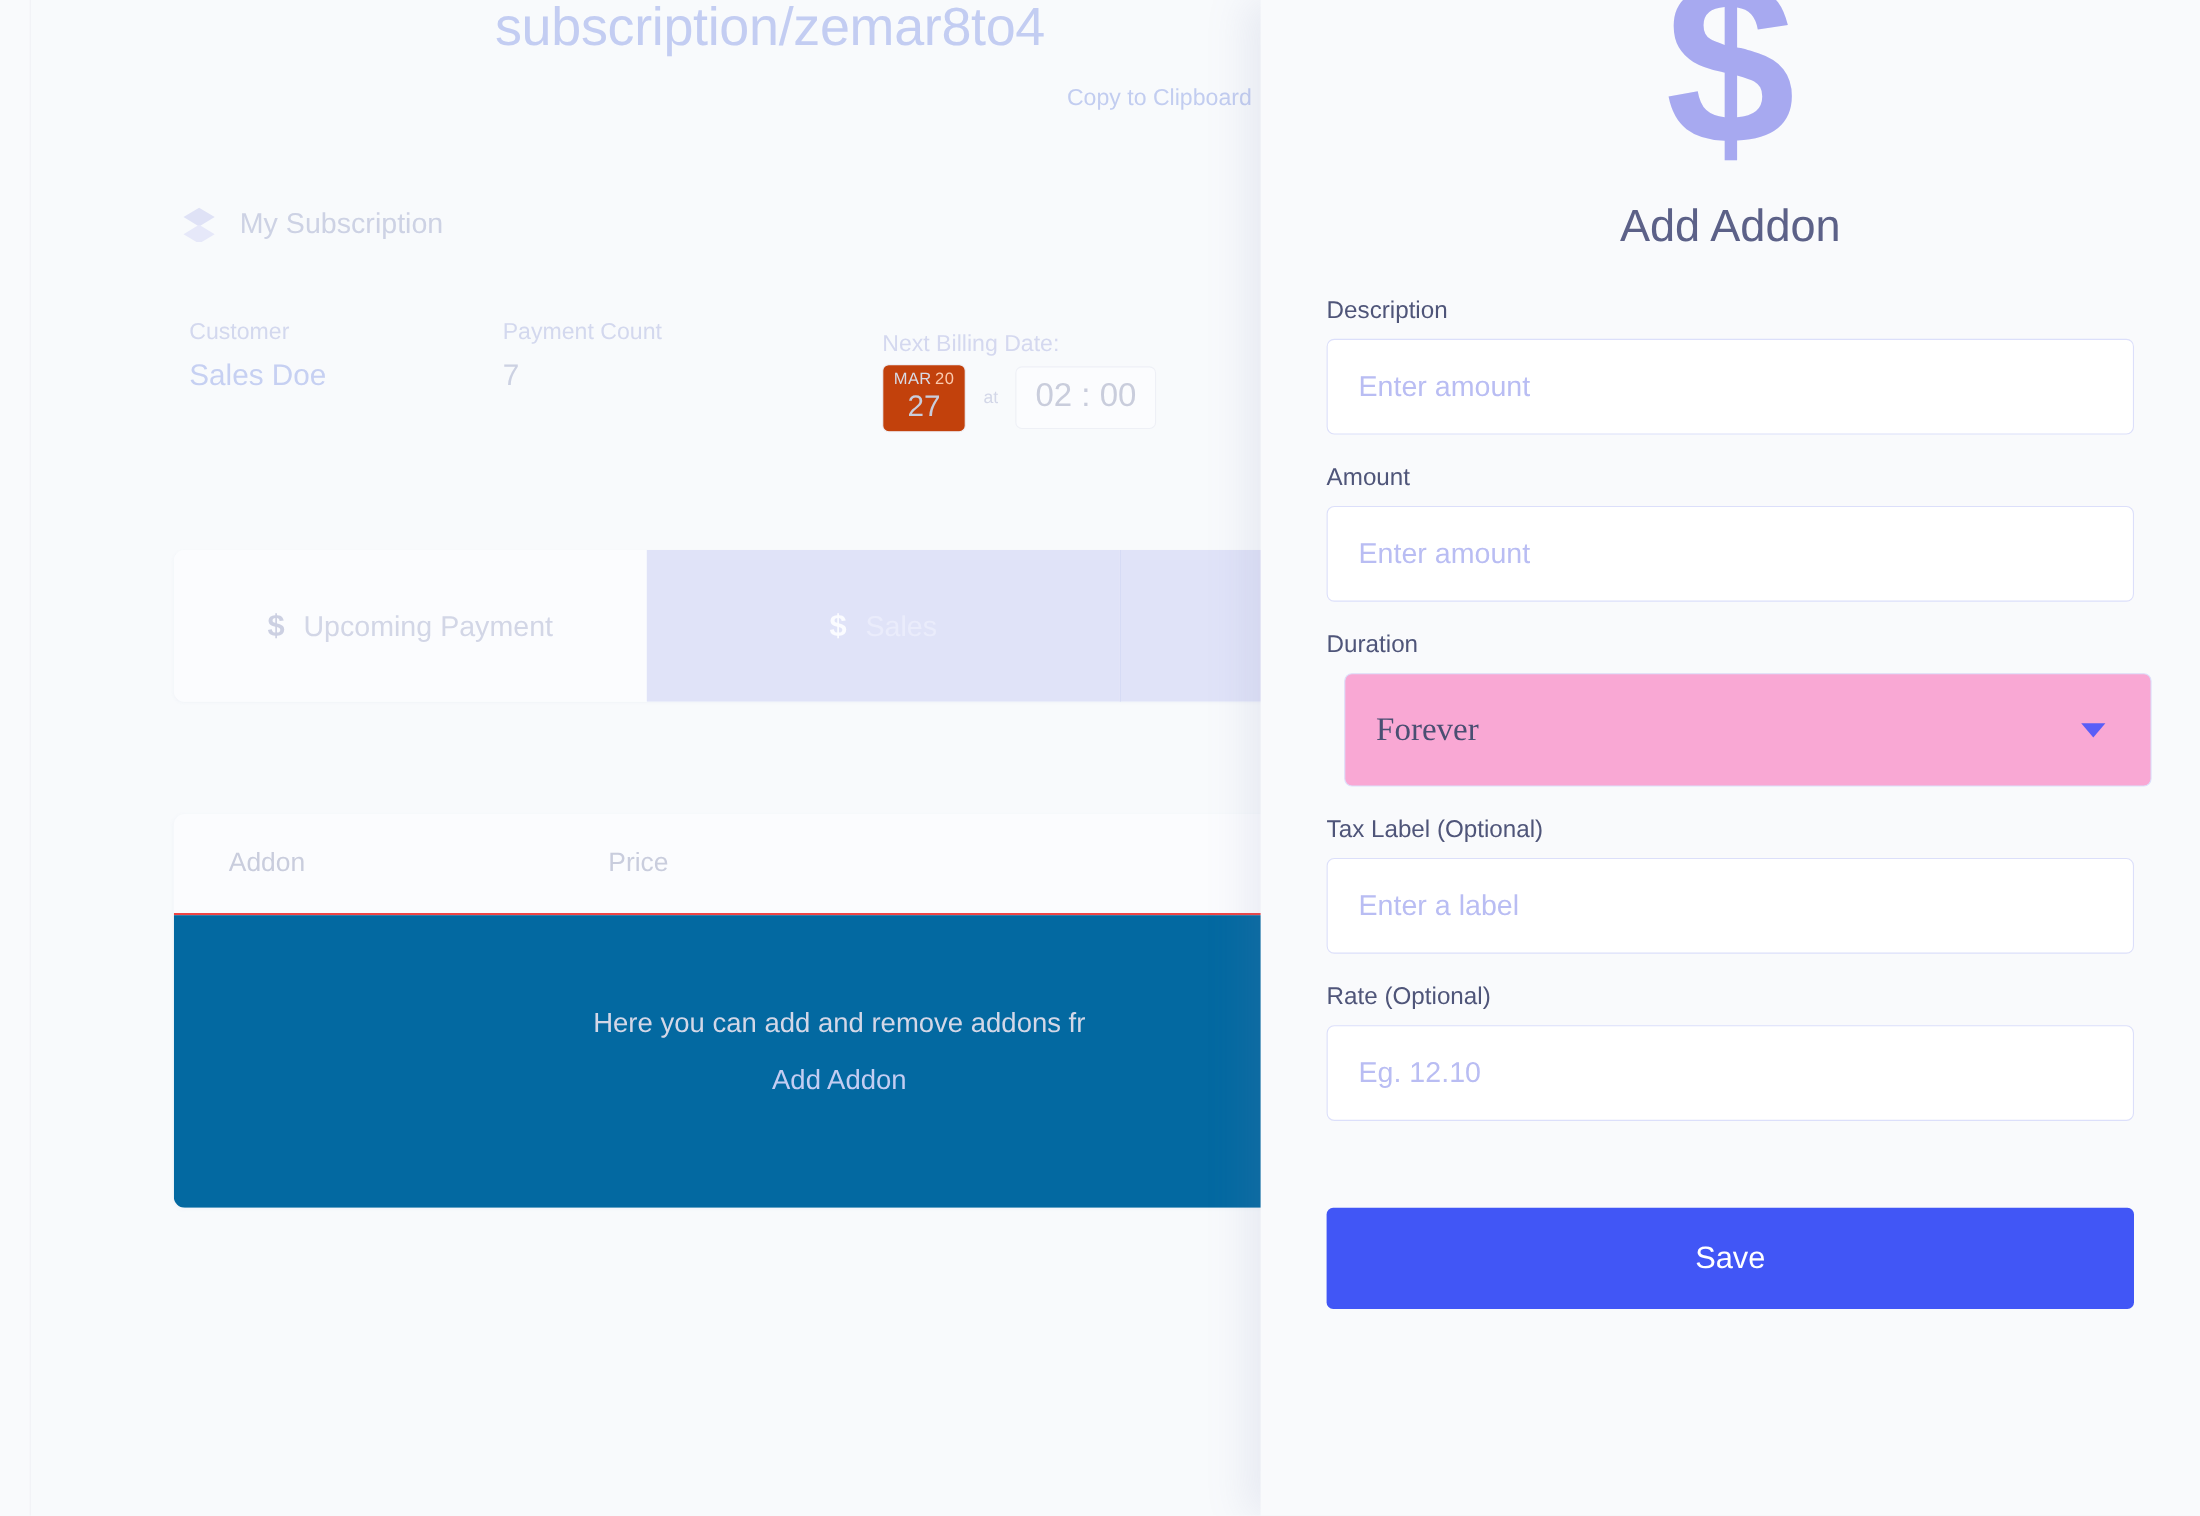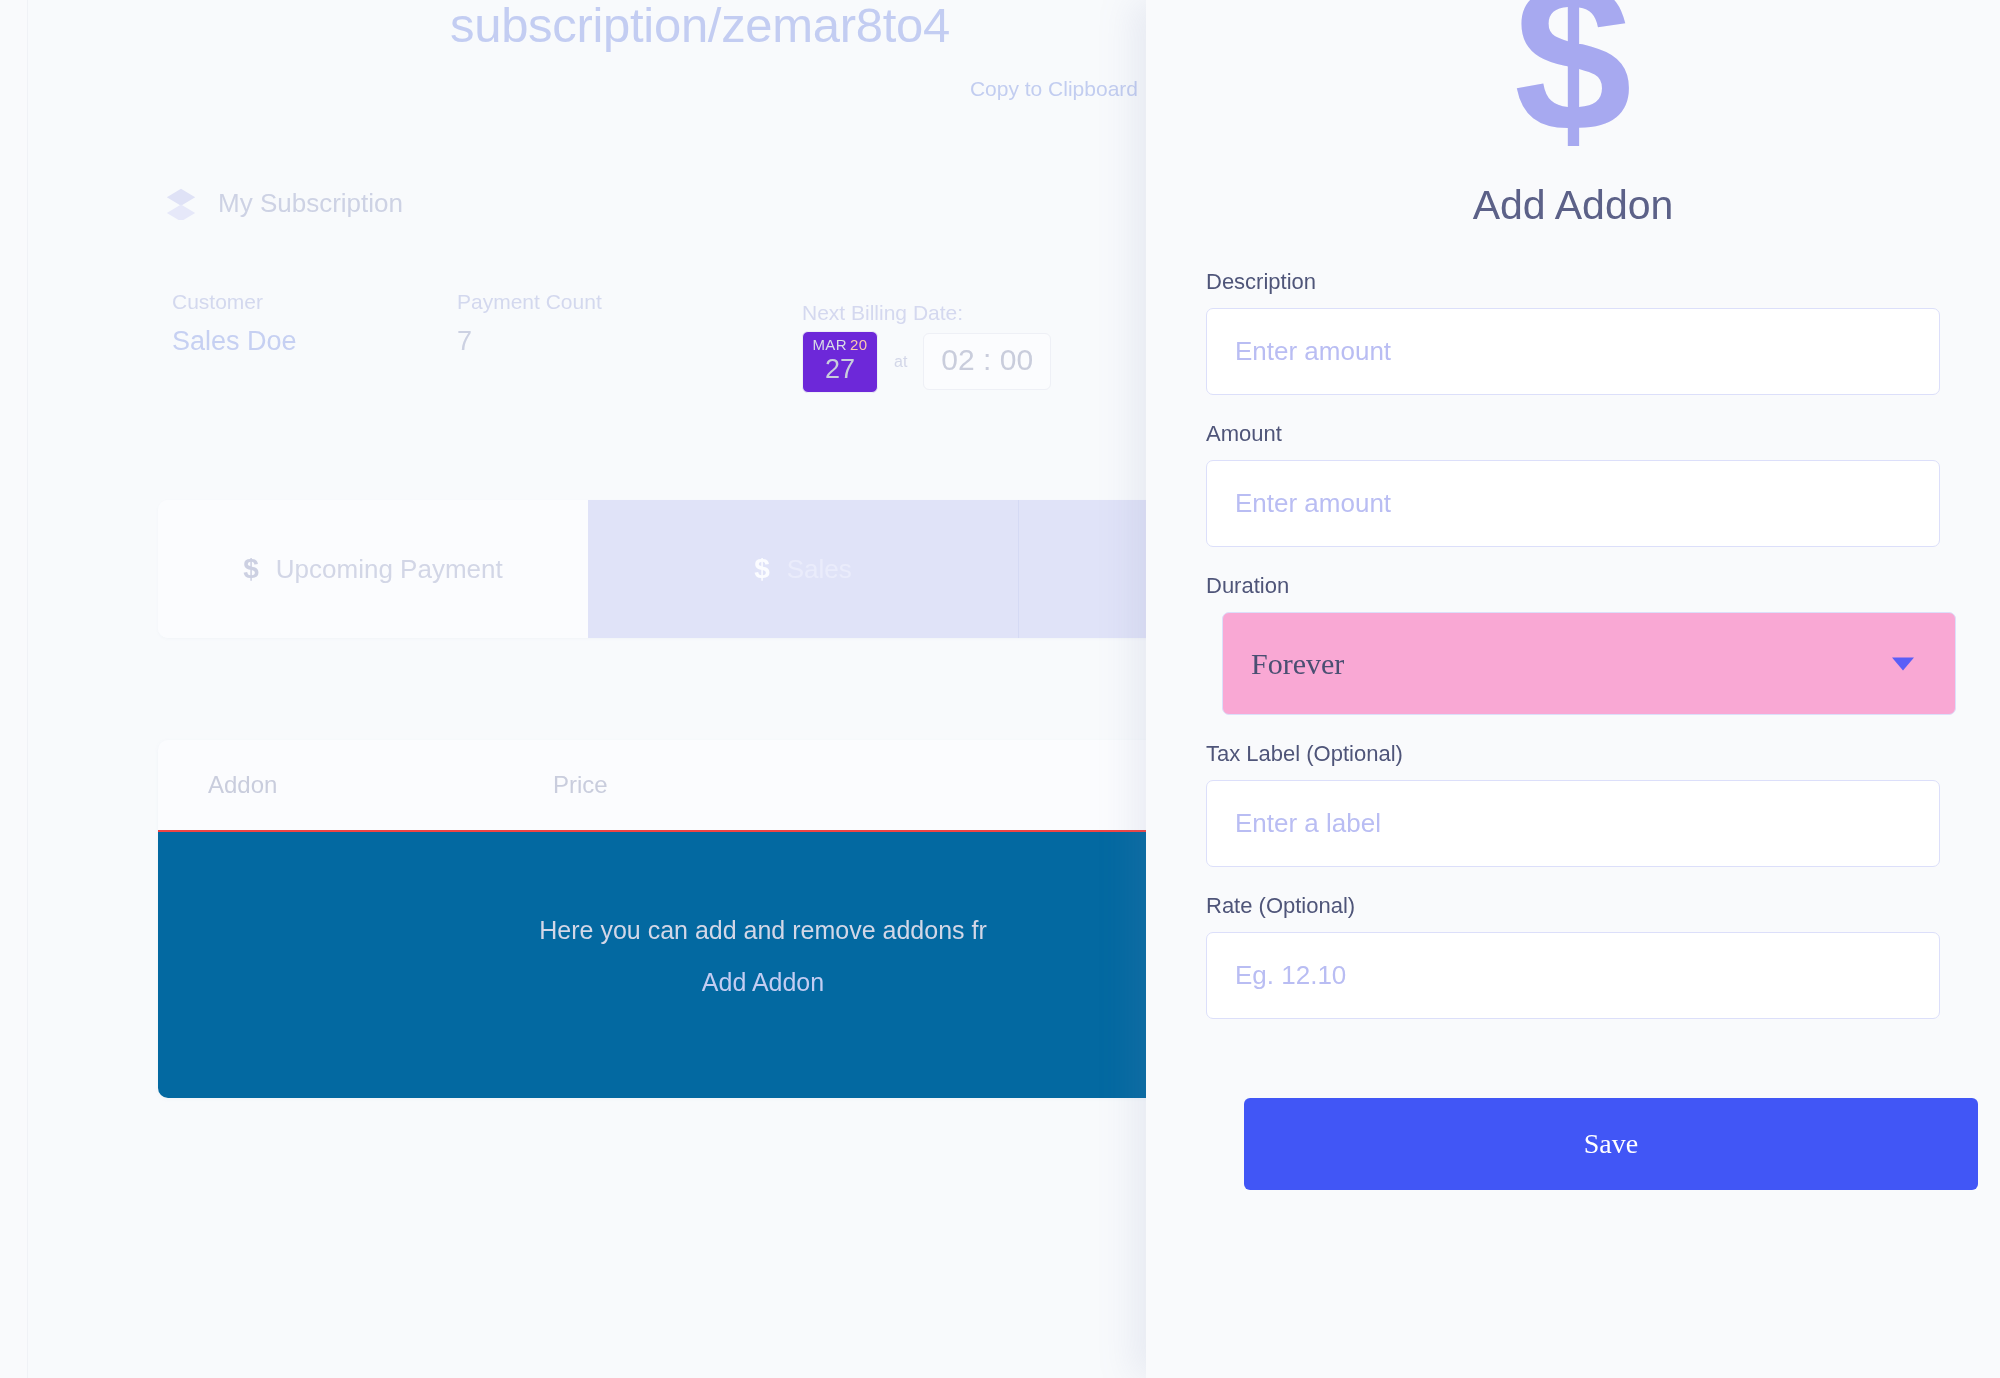--- a/index.html
+++ b/index.html
@@ -118,21 +118,21 @@
   .billing-controls {
     display: flex;
     align-items: center;
     gap: 16px;
   }
 
   .date-chip {
     width: 76px;
     border: 1px solid #eef0f6;
     border-radius: 6px;
-    background: #6d28d9;
+    background: #c2410c;
     text-align: center;
     padding: 4px 0 7px;
   }
 
   .date-chip-top {
     font-size: 15px;
     letter-spacing: 0.4px;
     color: #d8dbe6;
     white-space: nowrap;
   }
@@ -359,23 +359,22 @@
 
   .save-button {
     margin-top: 53px;
     width: 100%;
     height: 92px;
     border: none;
     border-radius: 6px;
     background: #4156f6;
     color: #ffffff;
     font-size: 28px;
-    font-family: Liberation Serif, serif;
+    font-family: Liberation Sans, sans-serif;
     cursor: pointer;
-    margin-left: 38px;
   }
 </style>
 </head>
 <body>
 
 <div id="app">
 
   <div class="page-backdrop">
 
     <div class="left-rail"></div>

